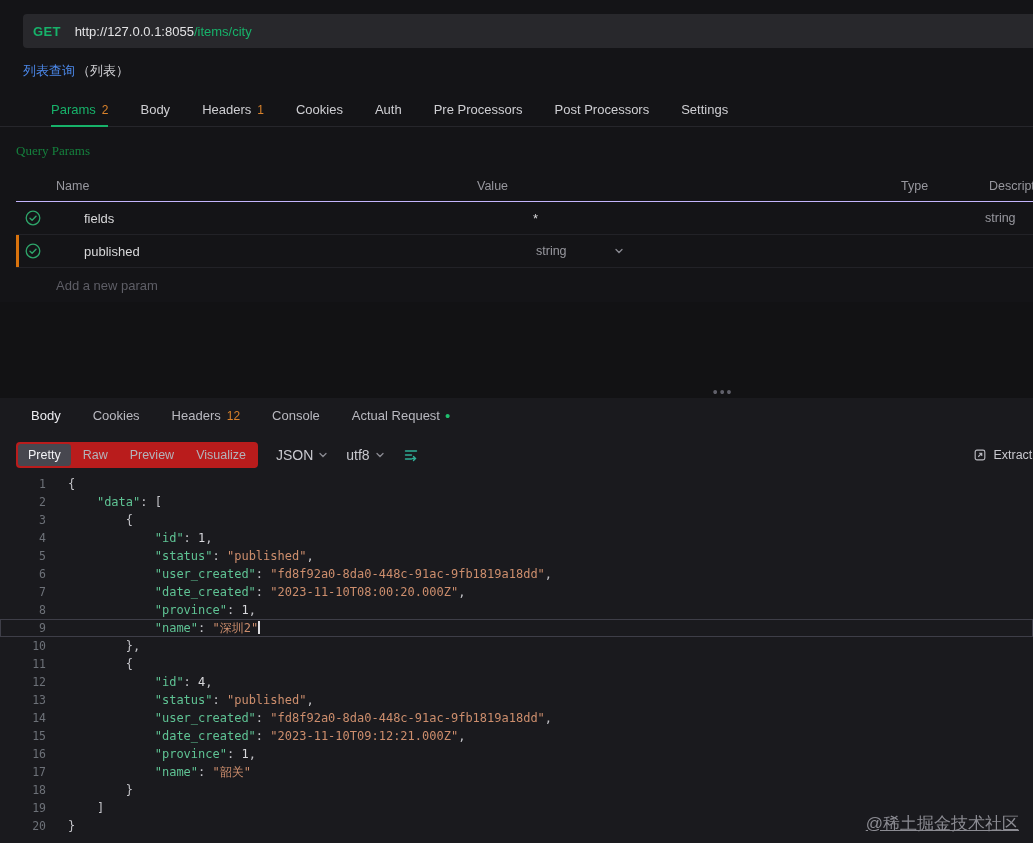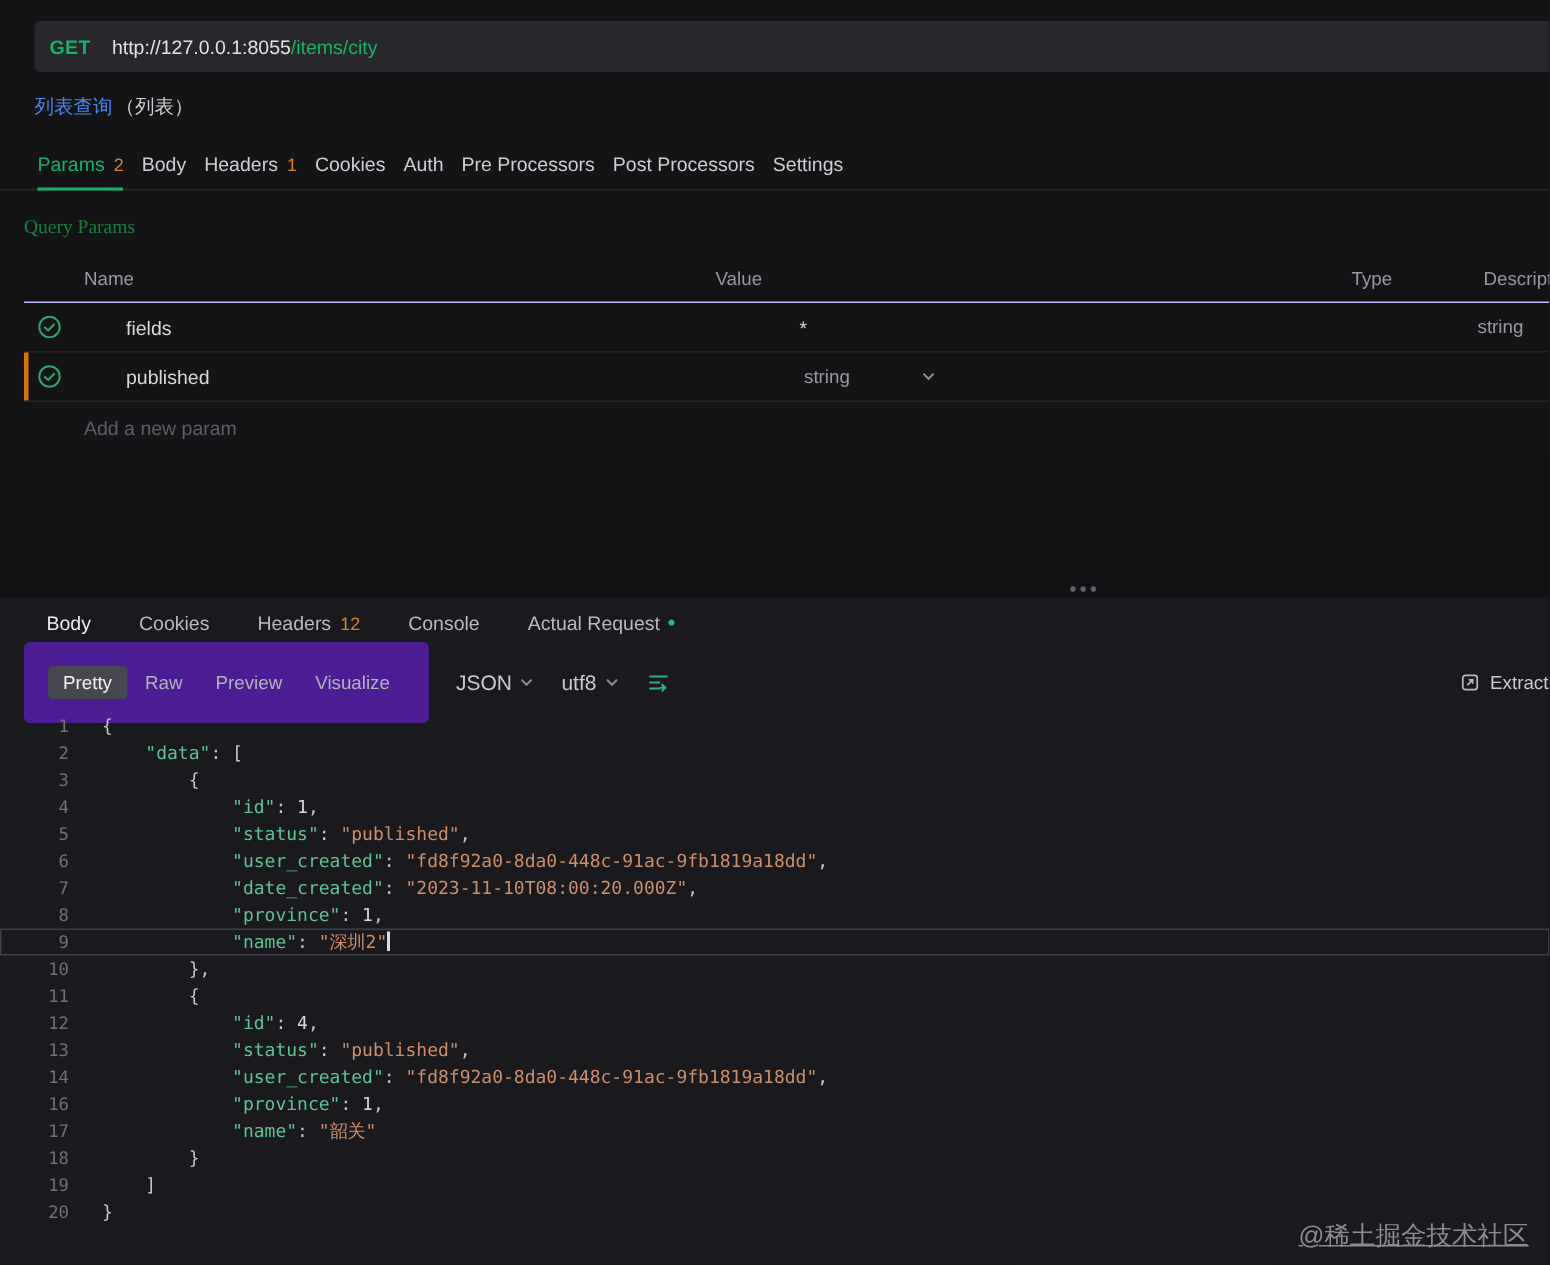--- a/index.html
+++ b/index.html
@@ -19,21 +19,21 @@
   .method{ color:#17b26a; font-weight:700; font-size:13px; padding:0 14px 0 10px; letter-spacing:.3px;}
   .url{ font-size:13px; color:#e2e2e4;}
   .url-path{ color:#17b26a;}
   
   .breadcrumb{ margin:13px 0 0 23px; height:20px; font-size:13px; display:flex; align-items:center;}
   .bc-link{ color:#4b87e8; cursor:pointer;}
   .bc-suffix{ color:#cfcfd3; margin-left:2px;}
   
   .tabs-row{
     margin-top:12px; height:34px;
-    display:flex; gap:12px; padding-left:25px;
+    display:flex; gap:32px; padding-left:51px;
     border-bottom:1px solid #26262b;
   }
   .tab{ position:relative; display:flex; align-items:center; font-size:13px; color:#cfcfd3; cursor:pointer;}
   .tab.active{ color:#17b26a;}
   .tab.active::after{ content:""; position:absolute; left:0; right:0; bottom:-1px; height:2px; background:#17b26a;}
   .tab-badge{ color:#d9822b; font-size:12px; margin-left:6px;}
   .tab-dot{ color:#1fbf6e; font-size:15px; margin-left:5px; line-height:10px;}
   
   .q-label{ margin:16px 0 0 16px; height:16px; font-size:13px; color:#15803d;font-family:Liberation Serif, serif;}
   .ptable{ margin:11px 0 0 16px; width:1017px; overflow:hidden;}
@@ -52,21 +52,21 @@
   .spacer{ height:86px; background:#121214;}
   .divider{ height:10px; background:#121214; position:relative; cursor:row-resize;}
   .divider .dots{ position:absolute; left:69%; top:-4px; color:#60606a; font-size:14px; letter-spacing:2px;}
   
   .resp{ background:#1a1a1e; height:445px; display:flex; flex-direction:column;}
   .resp-tabs{ height:35px; display:flex; gap:32px; padding-left:31px; align-items:center;}
   .resp-tabs .tab{ color:#b9b9c0; height:100%;}
   .resp-tabs .tab.active{ color:#ececf0;}
   .resp-tabs .tab.active::after{ background:transparent;}
   .toolbar{ height:38px; margin-top:3px; display:flex; align-items:center; gap:18px; padding-left:16px;}
-  .seg-group{ background:#4c1d95; border-radius:4px; padding:16px; display:flex; gap:2px;}
+  .seg-group{ background:#b91c1c; border-radius:4px; padding:2px; display:flex; gap:2px;}
   .seg{ padding:4px 10px; font-size:12.5px; color:#b3b3ba; border-radius:3px; cursor:pointer;}
   .seg.active{ background:#47474f; color:#f2f2f5;}
   .dropdown{ display:flex; align-items:center; gap:5px; font-size:14px; color:#c9c9cf; cursor:pointer;}
   .icon-btn{ display:flex; align-items:center; cursor:pointer;}
   .right-group{ margin-left:auto; margin-right:-16px; display:flex; align-items:center; gap:6px; font-size:12.5px; color:#c9c9cf; white-space:nowrap; cursor:pointer;}
   
   .code{ flex:1; font-family:"DejaVu Sans Mono", monospace; font-size:12px; padding-top:1px; overflow:hidden;}
   .code-line{ display:flex; height:18px; line-height:18px;}
   .code-line.current{ outline:1px solid #3e3e48; outline-offset:-1px;}
   .gutter{ width:46px; flex:none; text-align:right; color:#6d7178; font-size:11.5px;}
@@ -285,20 +285,24 @@
         </div>
         <div class="code-line">
           <span class="gutter">13</span>
           <span class="code-text"><span class="tk-ws">            </span><span class="tk-key">"status"</span><span class="tk-pun">: </span><span class="tk-str">"published"</span><span class="tk-pun">,</span></span>
         </div>
         <div class="code-line">
           <span class="gutter">14</span>
           <span class="code-text"><span class="tk-ws">            </span><span class="tk-key">"user_created"</span><span class="tk-pun">: </span><span class="tk-str">"fd8f92a0-8da0-448c-91ac-9fb1819a18dd"</span><span class="tk-pun">,</span></span>
         </div>
         <div class="code-line">
+          <span class="gutter">15</span>
+          <span class="code-text"><span class="tk-ws">            </span><span class="tk-key">"date_created"</span><span class="tk-pun">: </span><span class="tk-str">"2023-11-10T09:12:21.000Z"</span><span class="tk-pun">,</span></span>
+        </div>
+        <div class="code-line">
           <span class="gutter">16</span>
           <span class="code-text"><span class="tk-ws">            </span><span class="tk-key">"province"</span><span class="tk-pun">: </span><span class="tk-num">1</span><span class="tk-pun">,</span></span>
         </div>
         <div class="code-line">
           <span class="gutter">17</span>
           <span class="code-text"><span class="tk-ws">            </span><span class="tk-key">"name"</span><span class="tk-pun">: </span><span class="tk-str">"韶关"</span></span>
         </div>
         <div class="code-line">
           <span class="gutter">18</span>
           <span class="code-text"><span class="tk-ws">        </span><span class="tk-pun">}</span></span>

